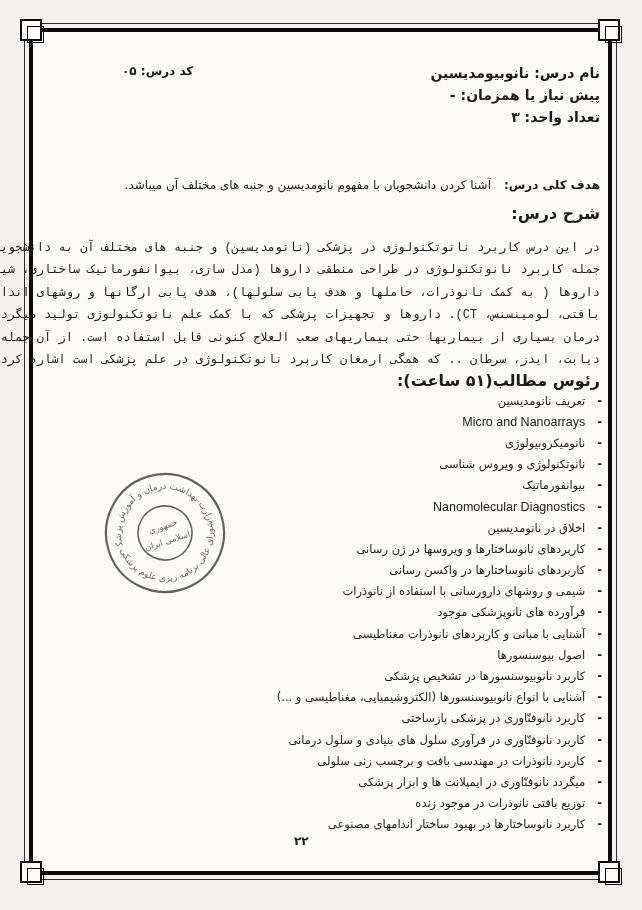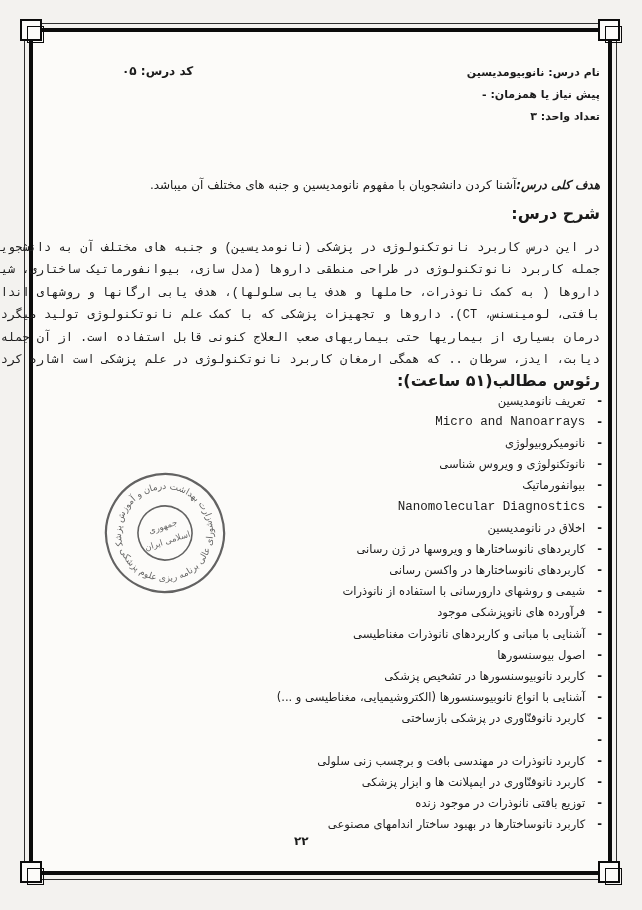--- a/index.html
+++ b/index.html
@@ -29,31 +29,31 @@
   .corner.tl{left:20px;top:19px}
   .corner.tr{left:598px;top:19px}
   .corner.bl{left:20px;top:861px}
   .corner.br{left:598px;top:861px}
 
   .b{font-weight:bold;}
 
   .header{
     position:absolute;right:42px;top:62px;z-index:2;
     direction:rtl;text-align:right;font-weight:bold;
-    font-size:11px;line-height:22px;
+    font-size:14px;line-height:22px;
   }
   .course-code{
     position:absolute;left:122px;top:64px;z-index:2;
     direction:rtl;font-weight:bold;font-size:12px;
   }
   .goal{
     position:absolute;right:42px;top:178px;width:558px;z-index:2;
     direction:rtl;text-align:right;font-size:12px;
   }
-  .goal .lbl{margin-left:0;font-style:italic;}
+  .goal .lbl{margin-left:13px;}
   .desc-title{
     position:absolute;right:42px;top:204px;z-index:2;
     direction:rtl;font-size:16px;
   }
   .paragraph{
     position:absolute;right:42px;top:237px;width:558px;z-index:2;
     direction:rtl;font-size:12px;line-height:22.4px;font-family:Liberation Mono, monospace;
   }
   .pline{text-align:justify;text-align-last:justify;white-space:nowrap;}
   .pline.last{text-align-last:right;}
@@ -62,21 +62,21 @@
     direction:rtl;font-size:16px;
   }
   .topics{
     position:absolute;right:40px;top:390px;z-index:2;
     list-style:none;margin:0;padding:0;direction:rtl;font-size:11.5px;
   }
   .topics li{height:21.2px;display:flex;align-items:center;}
   .topics .dash{margin-left:12px;font-weight:bold;}
   .topics .t{white-space:nowrap;}
   .topics li.latin .t{
-    font-family:Liberation Mono, monospace;
+    font-family:Liberation Sans, sans-serif;
     direction:ltr;unicode-bidi:embed;font-size:12.5px;
   }
   .stamp{
     position:absolute;left:84px;top:452px;width:162px;height:162px;z-index:1;
     transform:rotate(-18deg);opacity:.8;
   }
   .stamp text{fill:#3d3d3d;font-family:"DejaVu Sans",sans-serif;}
   .stamp .ring{font-size:9px;}
   .stamp .ctr{font-size:8.5px;text-anchor:middle;}
   .page-number{
@@ -180,28 +180,29 @@
     <li>
         <span class="dash">-</span>
         <span class="t">آشنایی با انواع نانوبیوسنسورها (الکتروشیمیایی، مغناطیسی و ...)</span>
       </li>
     <li>
         <span class="dash">-</span>
         <span class="t">کاربرد نانوفنّاوری در پزشکی بازساختی</span>
       </li>
     <li>
         <span class="dash">-</span>
+        <span class="t">کاربرد نانوفنّاوری در فرآوری سلول های بنیادی و سلول درمانی</span>
       </li>
     <li>
         <span class="dash">-</span>
         <span class="t">کاربرد نانوذرات در مهندسی بافت و برچسب زنی سلولی</span>
       </li>
     <li>
         <span class="dash">-</span>
-        <span class="t">کاربرد نانوفنّاوری در ایمپلانت ها و ابزار پزشکی</span>
+        <span class="t">میگردد نانوفنّاوری در ایمپلانت ها و ابزار پزشکی</span>
       </li>
     <li>
         <span class="dash">-</span>
         <span class="t">توزیع بافتی نانوذرات در موجود زنده</span>
       </li>
     <li>
         <span class="dash">-</span>
         <span class="t">کاربرد نانوساختارها در بهبود ساختار اندامهای مصنوعی</span>
       </li>
   </ul>

